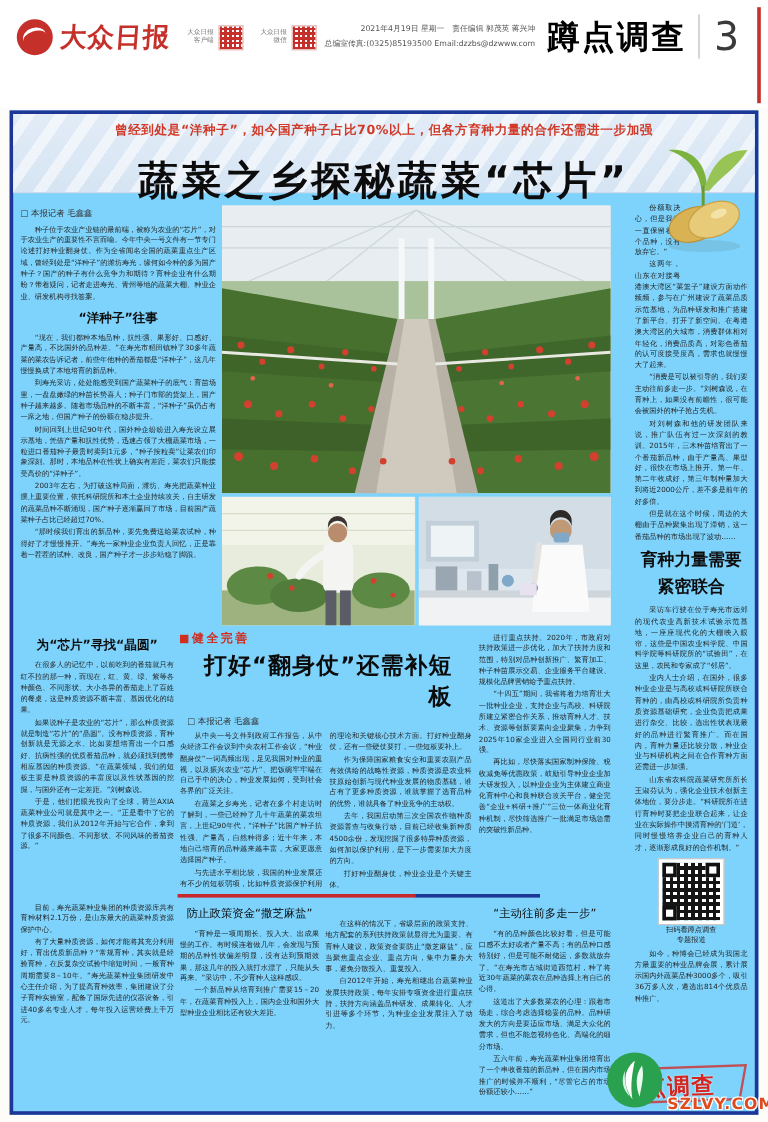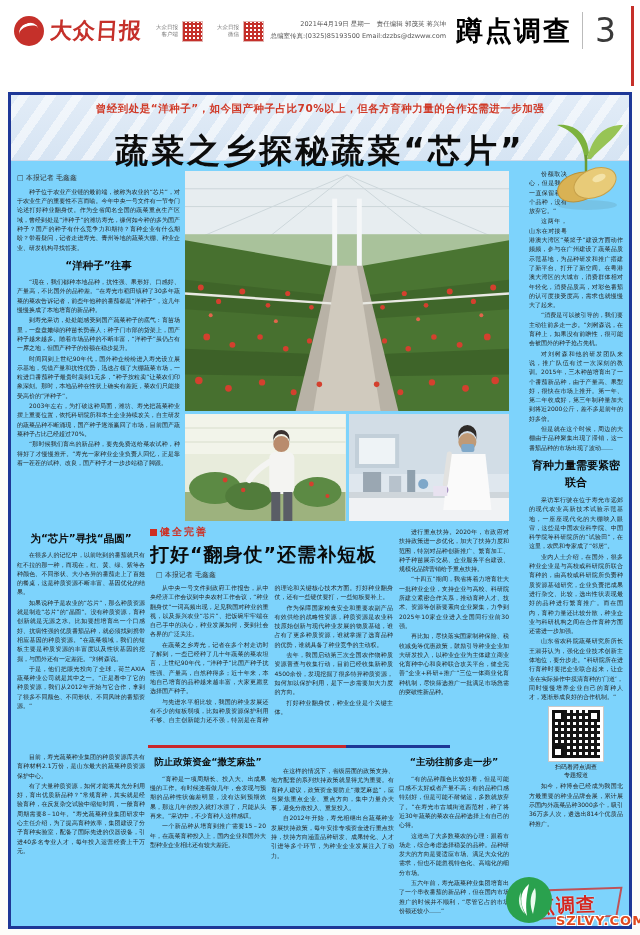--- a/index.html
+++ b/index.html
@@ -60,36 +60,36 @@
   .photo-sm { flex:1; background:#e4e8df; }
   
   .row-shouji { display:flex; gap:5px; height:216px; overflow:hidden; margin-top:4px; }
   .col-left2 { width:128px; flex:none; overflow:hidden; }
   .shouji { flex:1; position:relative; overflow:hidden; }
   .shouji-colC { position:absolute; right:0; top:2px; bottom:0; width:110px; overflow:hidden; }
   .shouji-main { margin-right:116px; }
   .shouji-labelrow { display:flex; align-items:center; gap:3px; }
   .shouji-sq { width:7px; height:7px; background:#cf2e21; flex:none; }
   .shouji-label { color:#cf2e21; font-weight:bold; font-size:10px; letter-spacing:2px; }
-  .shouji-title { font-size:19px; font-weight:900; text-align:left; letter-spacing:1px; margin:3px 0 2px; color:#0b0b0b; }
+  .shouji-title { font-size:19px; font-weight:900; text-align:right; letter-spacing:1px; margin:3px 16px 2px; color:#0b0b0b; }
   .shouji-byline { font-size:7px; color:#333; margin:0 0 3px 6px; }
   .shouji-cols { column-count:2; column-gap:6px; height:146px; overflow:hidden; }
   
   .divider { display:flex; height:3px; width:302px; margin:4px 0 4px 131px; }
   .divider .r { flex:1.9; background:#c8272c; }
   .divider .b { flex:1; background:#1e3796; }
   .row-bottom { display:flex; gap:5px; height:168px; overflow:hidden; }
   .bcol0 { width:128px; flex:none; overflow:hidden; }
   .bcol1 { width:116px; flex:none; overflow:hidden; }
   .bcol2 { flex:1; overflow:hidden; padding-top:14px; }
   .bcol3 { width:110px; flex:none; overflow:hidden; }
-  .box-title { font-size:9.5px; font-weight:700; text-align:center; margin:3px 0 4px; color:#0d0d0d; }
+  .box-title { font-size:9.5px; font-weight:400; text-align:center; margin:3px 0 4px; color:#0d0d0d; }
   
   .seed-space { float:right; width:56px; height:66px; }
-  .sb-sub { font-size:11px; font-weight:900; text-align:center; margin:5px 0 4px; color:#0d0d0d; }
+  .sb-sub { font-size:14px; font-weight:900; text-align:center; margin:5px 0 4px; color:#0d0d0d; }
   .qr-block { margin:5px auto 2px; width:72px; text-align:center; }
   .qr { width:54px; height:54px; margin:0 auto; position:relative;
     background:
       repeating-linear-gradient(0deg,#151515 0 3px,transparent 3px 6px),
       repeating-linear-gradient(90deg,#151515 0 3px,#fff 3px 6px);
     border:3px solid #fff; outline:1px solid #c9c9c9; }
   .qr i { position:absolute; width:12px; height:12px; background:#fff; border:3px solid #111; }
   .qr i.tl { left:0; top:0; } .qr i.tr { right:0; top:0; } .qr i.bl { left:0; bottom:0; }
   .qr-cap { font-size:6px; line-height:1.4; color:#222; margin-top:2px; }
   

